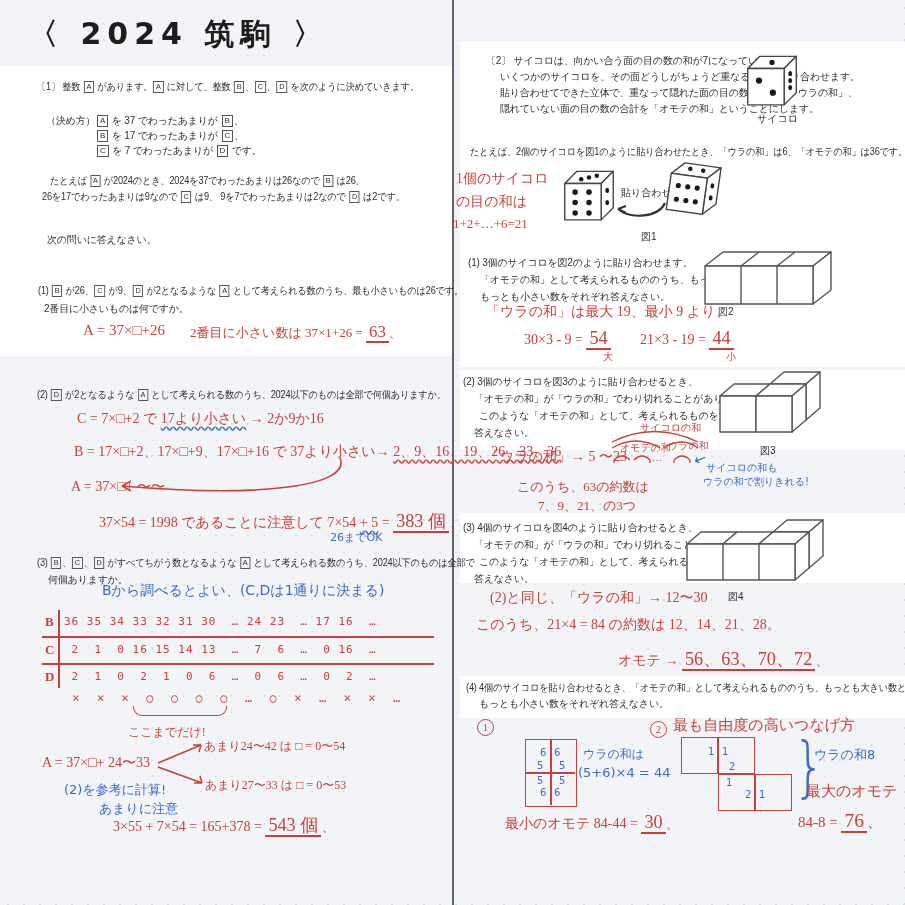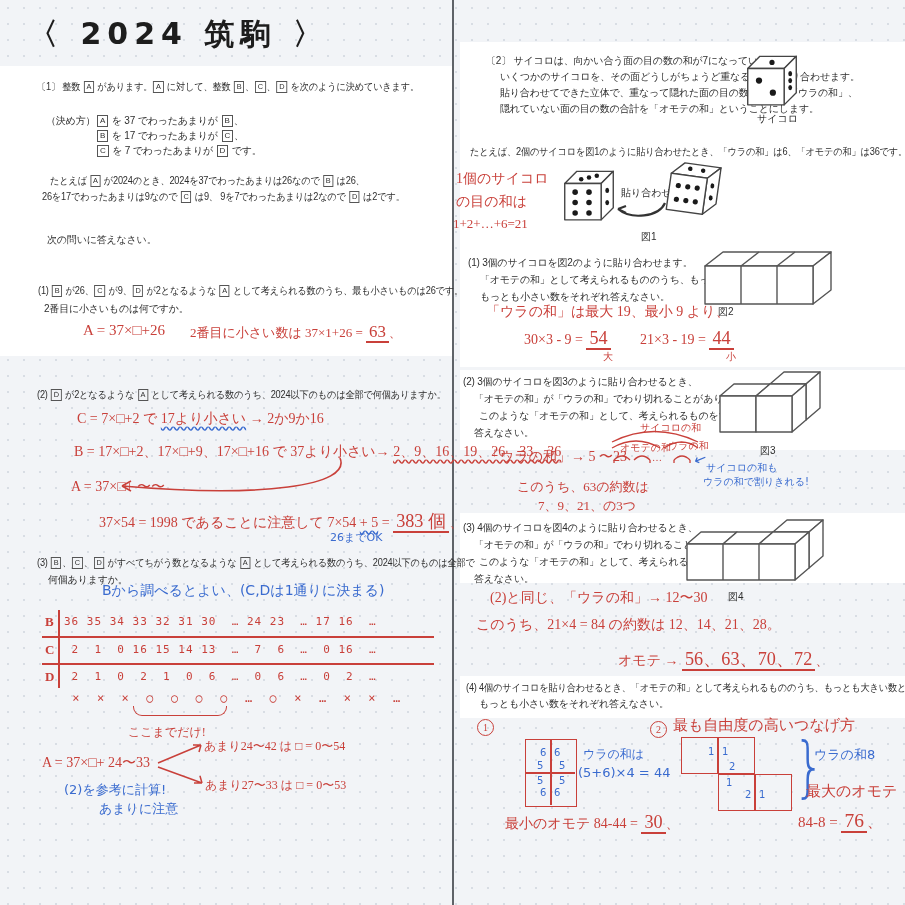--- a/index.html
+++ b/index.html
@@ -89,20 +89,21 @@
 
   <div class="abs r s14" style="left:42px;top:754px">A = 37×□+ 24〜33</div>
   <svg class="abs" style="left:156px;top:734px" width="60" height="56">
     <path d="M2,29 L45,11 M45,11 l-8,0 M45,11 l-2,7" stroke="#c9403a" stroke-width="1.5" fill="none"></path>
     <path d="M2,33 L46,49 M46,49 l-8,0 M46,49 l-2,-7" stroke="#c9403a" stroke-width="1.5" fill="none"></path>
   </svg>
   <div class="abs r s12" style="left:204px;top:738px">あまり24〜42 は □ = 0〜54</div>
   <div class="abs r s12" style="left:205px;top:777px">あまり27〜33 は □ = 0〜53</div>
   <div class="abs b s13" style="left:64px;top:781px">(2)を参考に計算!</div>
   <div class="abs b s13" style="left:99px;top:800px">あまりに注意</div>
+  <div class="abs r s14" style="left:113px;top:812px"><span>3×55 + 7×54 = 165+378 = </span><span class="seg-U">543 個</span><span>、</span></div>
 
   <div class="abs p" style="left:486px;top:54px">〔2〕 サイコロは、向かい合う面の目の数の和が7になっています。</div>
   <div class="abs p" style="left:500px;top:70px">いくつかのサイコロを、その面どうしがちょうど重なるように貼り合わせます。</div>
   <div class="abs p" style="left:500px;top:86px">貼り合わせてできた立体で、重なって隠れた面の目の数の合計を「ウラの和」、</div>
   <div class="abs p" style="left:500px;top:102px">隠れていない面の目の数の合計を「オモテの和」ということにします。</div>
 
   <svg class="abs" style="left:746px;top:48px" width="52" height="60" viewBox="0 0 60 66">
     <g stroke="#444" stroke-width="1.6" fill="#fff" stroke-linejoin="round">
       <polygon points="2,22 16,8 58,8 44,22"></polygon>
         <polygon points="44,22 58,8 58,50 44,64"></polygon>

